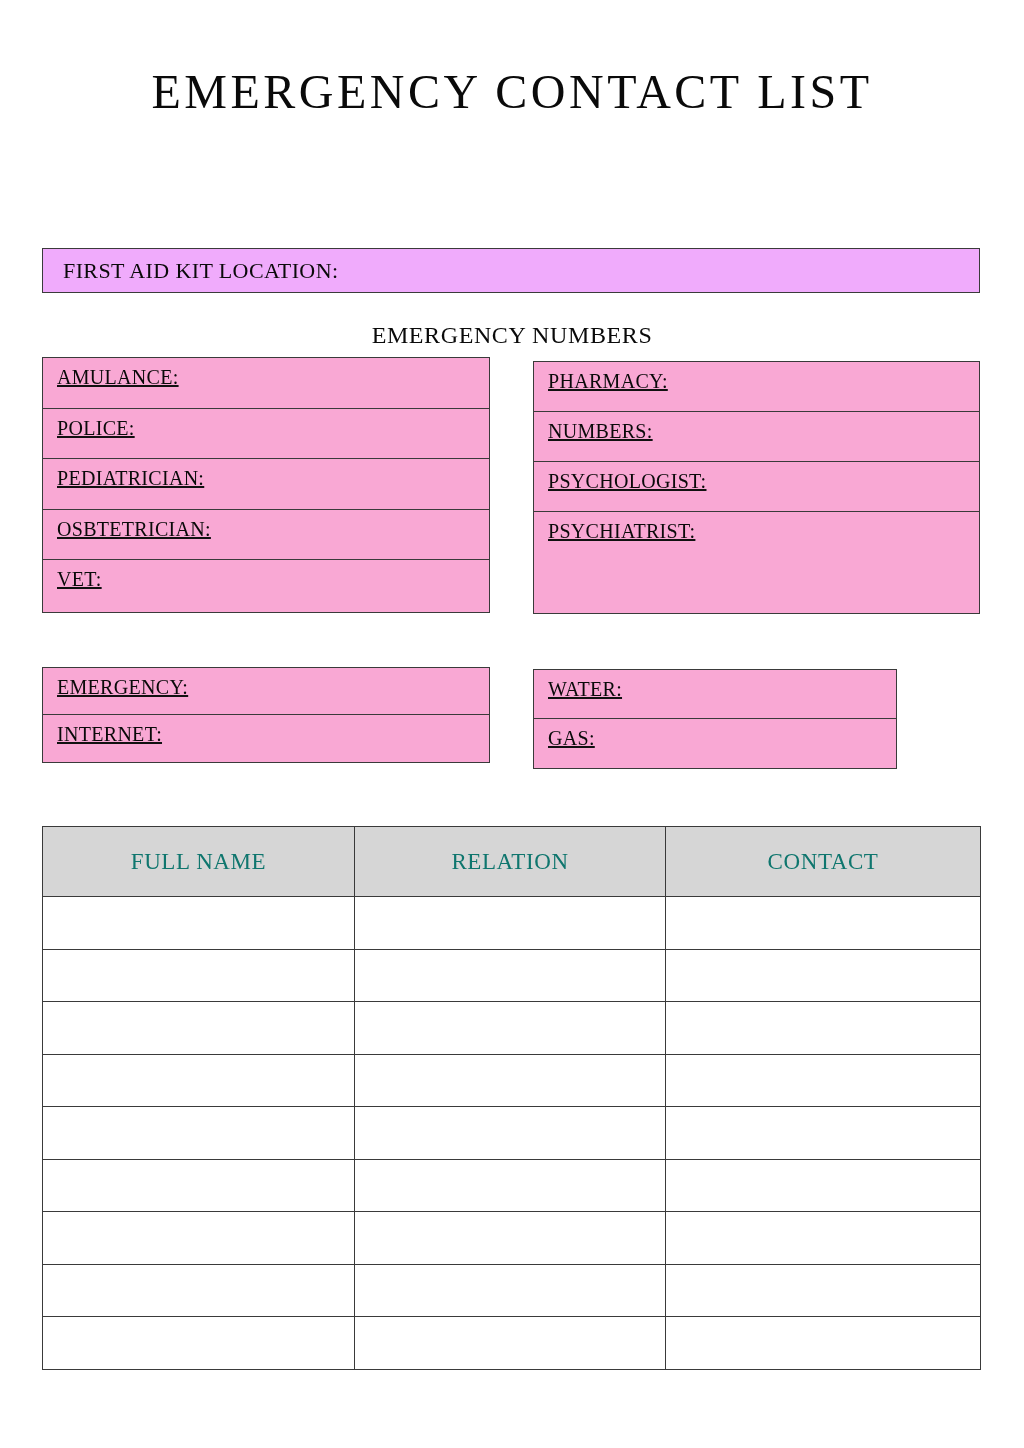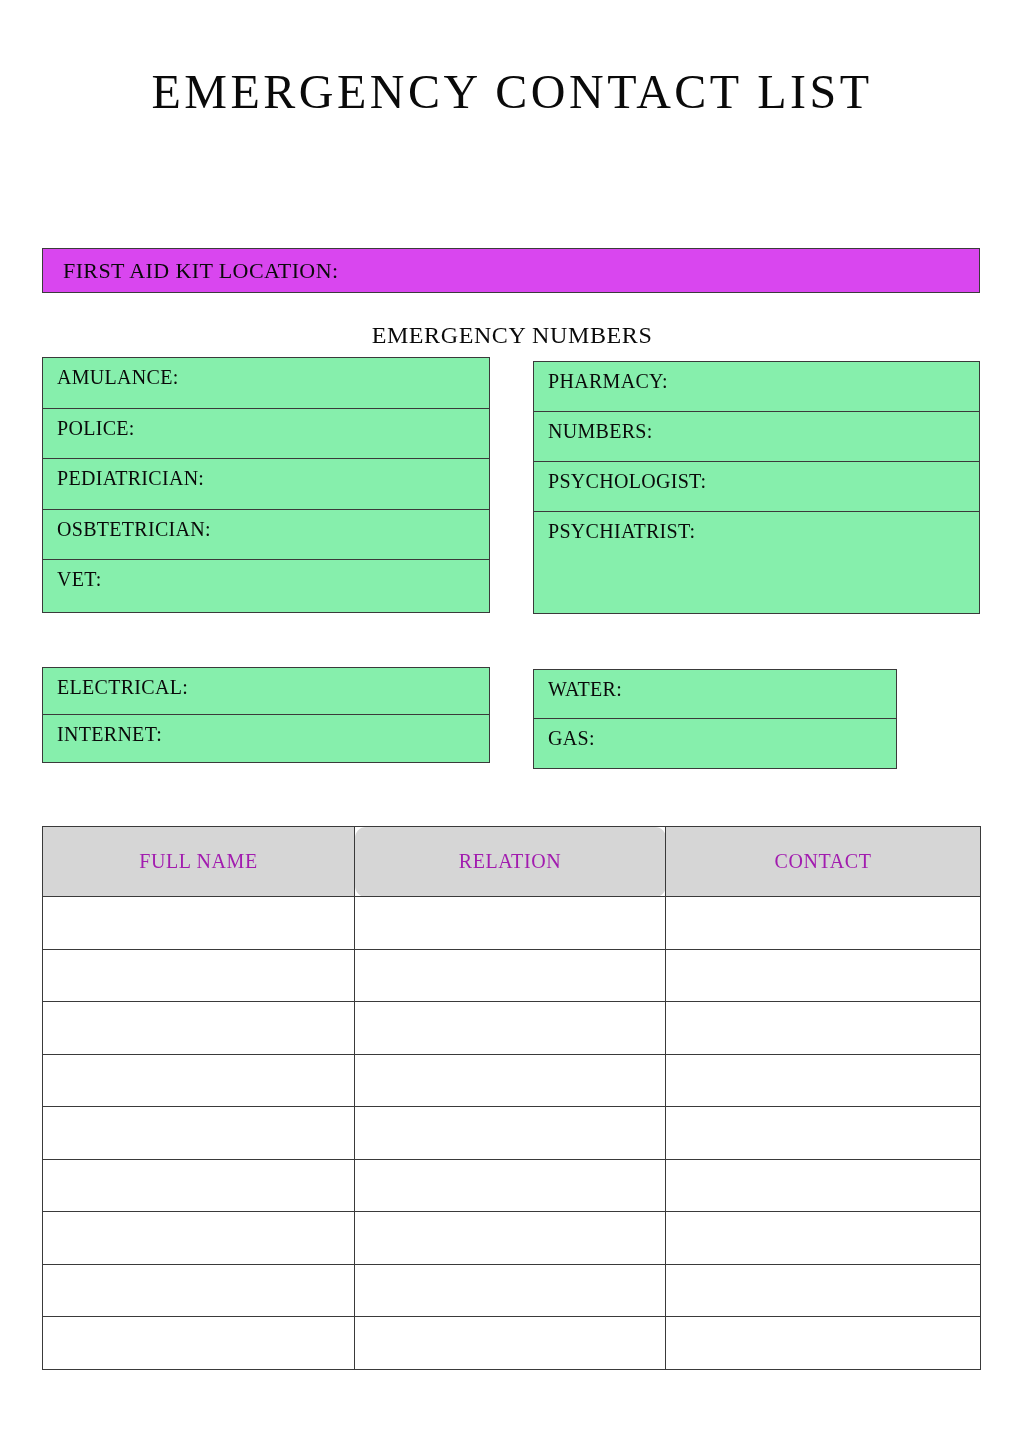--- a/index.html
+++ b/index.html
@@ -38,21 +38,21 @@
     white-space: nowrap;
   }
 
   
   .firstaid-bar {
     position: absolute;
     left: 42px;
     top: 248px;
     width: 938px;
     height: 45px;
-    background: #d946ef;
+    background: #f0abfc;
     border: 1.6px solid #3b3b3b;
     box-sizing: border-box;
     display: flex;
     align-items: center;
   }
   .firstaid-label {
     padding-left: 20px;
     font-size: 22px;
     letter-spacing: 0.4px;
     color: #0a0a0a;
@@ -71,21 +71,22 @@
     letter-spacing: 0.6px;
     color: #0a0a0a;
     white-space: nowrap;
   }
 
   
   .field-box {
     position: absolute;
     box-sizing: border-box;
     border: 1.5px solid #3a3a3a;
-    background: #86efac;
+    background: #f9a8d4;
+    text-decoration: underline;
   }
   .field-row {
     box-sizing: border-box;
     border-bottom: 1.5px solid #3a3a3a;
     display: flex;
     align-items: flex-start;
     padding-left: 14px;
     padding-top: 7px;
   }
   .field-row:last-child {
@@ -147,33 +148,33 @@
   .contacts-table th,
   .contacts-table td {
     border: 1.5px solid #3a3a3a;
     padding: 0;
     box-sizing: border-box;
   }
   .contacts-table thead th {
     background: #d6d6d6;
     height: 70px;
     font-weight: 400;
-    font-size: 20px;
+    font-size: 23px;
     letter-spacing: 0.6px;
-    color: #a21caf;
+    color: #0f766e;
     text-align: center;
     vertical-align: middle;
     white-space: nowrap;
   }
   .contacts-table tbody td {
     height: 52.5px;
     background: #ffffff;
   }
   .col-name    { width: 312px; }
-  .col-relation{ width: 311px; border-radius: 11px; }
+  .col-relation{ width: 311px; }
   .col-contact { width: 315px; }
 </style>
 </head>
 <body>
 
 <div class="page">
 
   <div class="doc-title">EMERGENCY CONTACT LIST</div>
 
   <div class="firstaid-bar">
@@ -220,21 +221,21 @@
       <span class="field-value"></span>
     </div>
     <div class="field-row">
       <span class="field-label">PSYCHIATRIST:</span>
       <span class="field-value"></span>
     </div>
   </div>
 
   <div class="field-box" id="utils-left">
     <div class="field-row">
-      <span class="field-label">ELECTRICAL:</span>
+      <span class="field-label">EMERGENCY:</span>
       <span class="field-value"></span>
     </div>
     <div class="field-row">
       <span class="field-label">INTERNET:</span>
       <span class="field-value"></span>
     </div>
   </div>
 
   <div class="field-box" id="utils-right">
     <div class="field-row">

